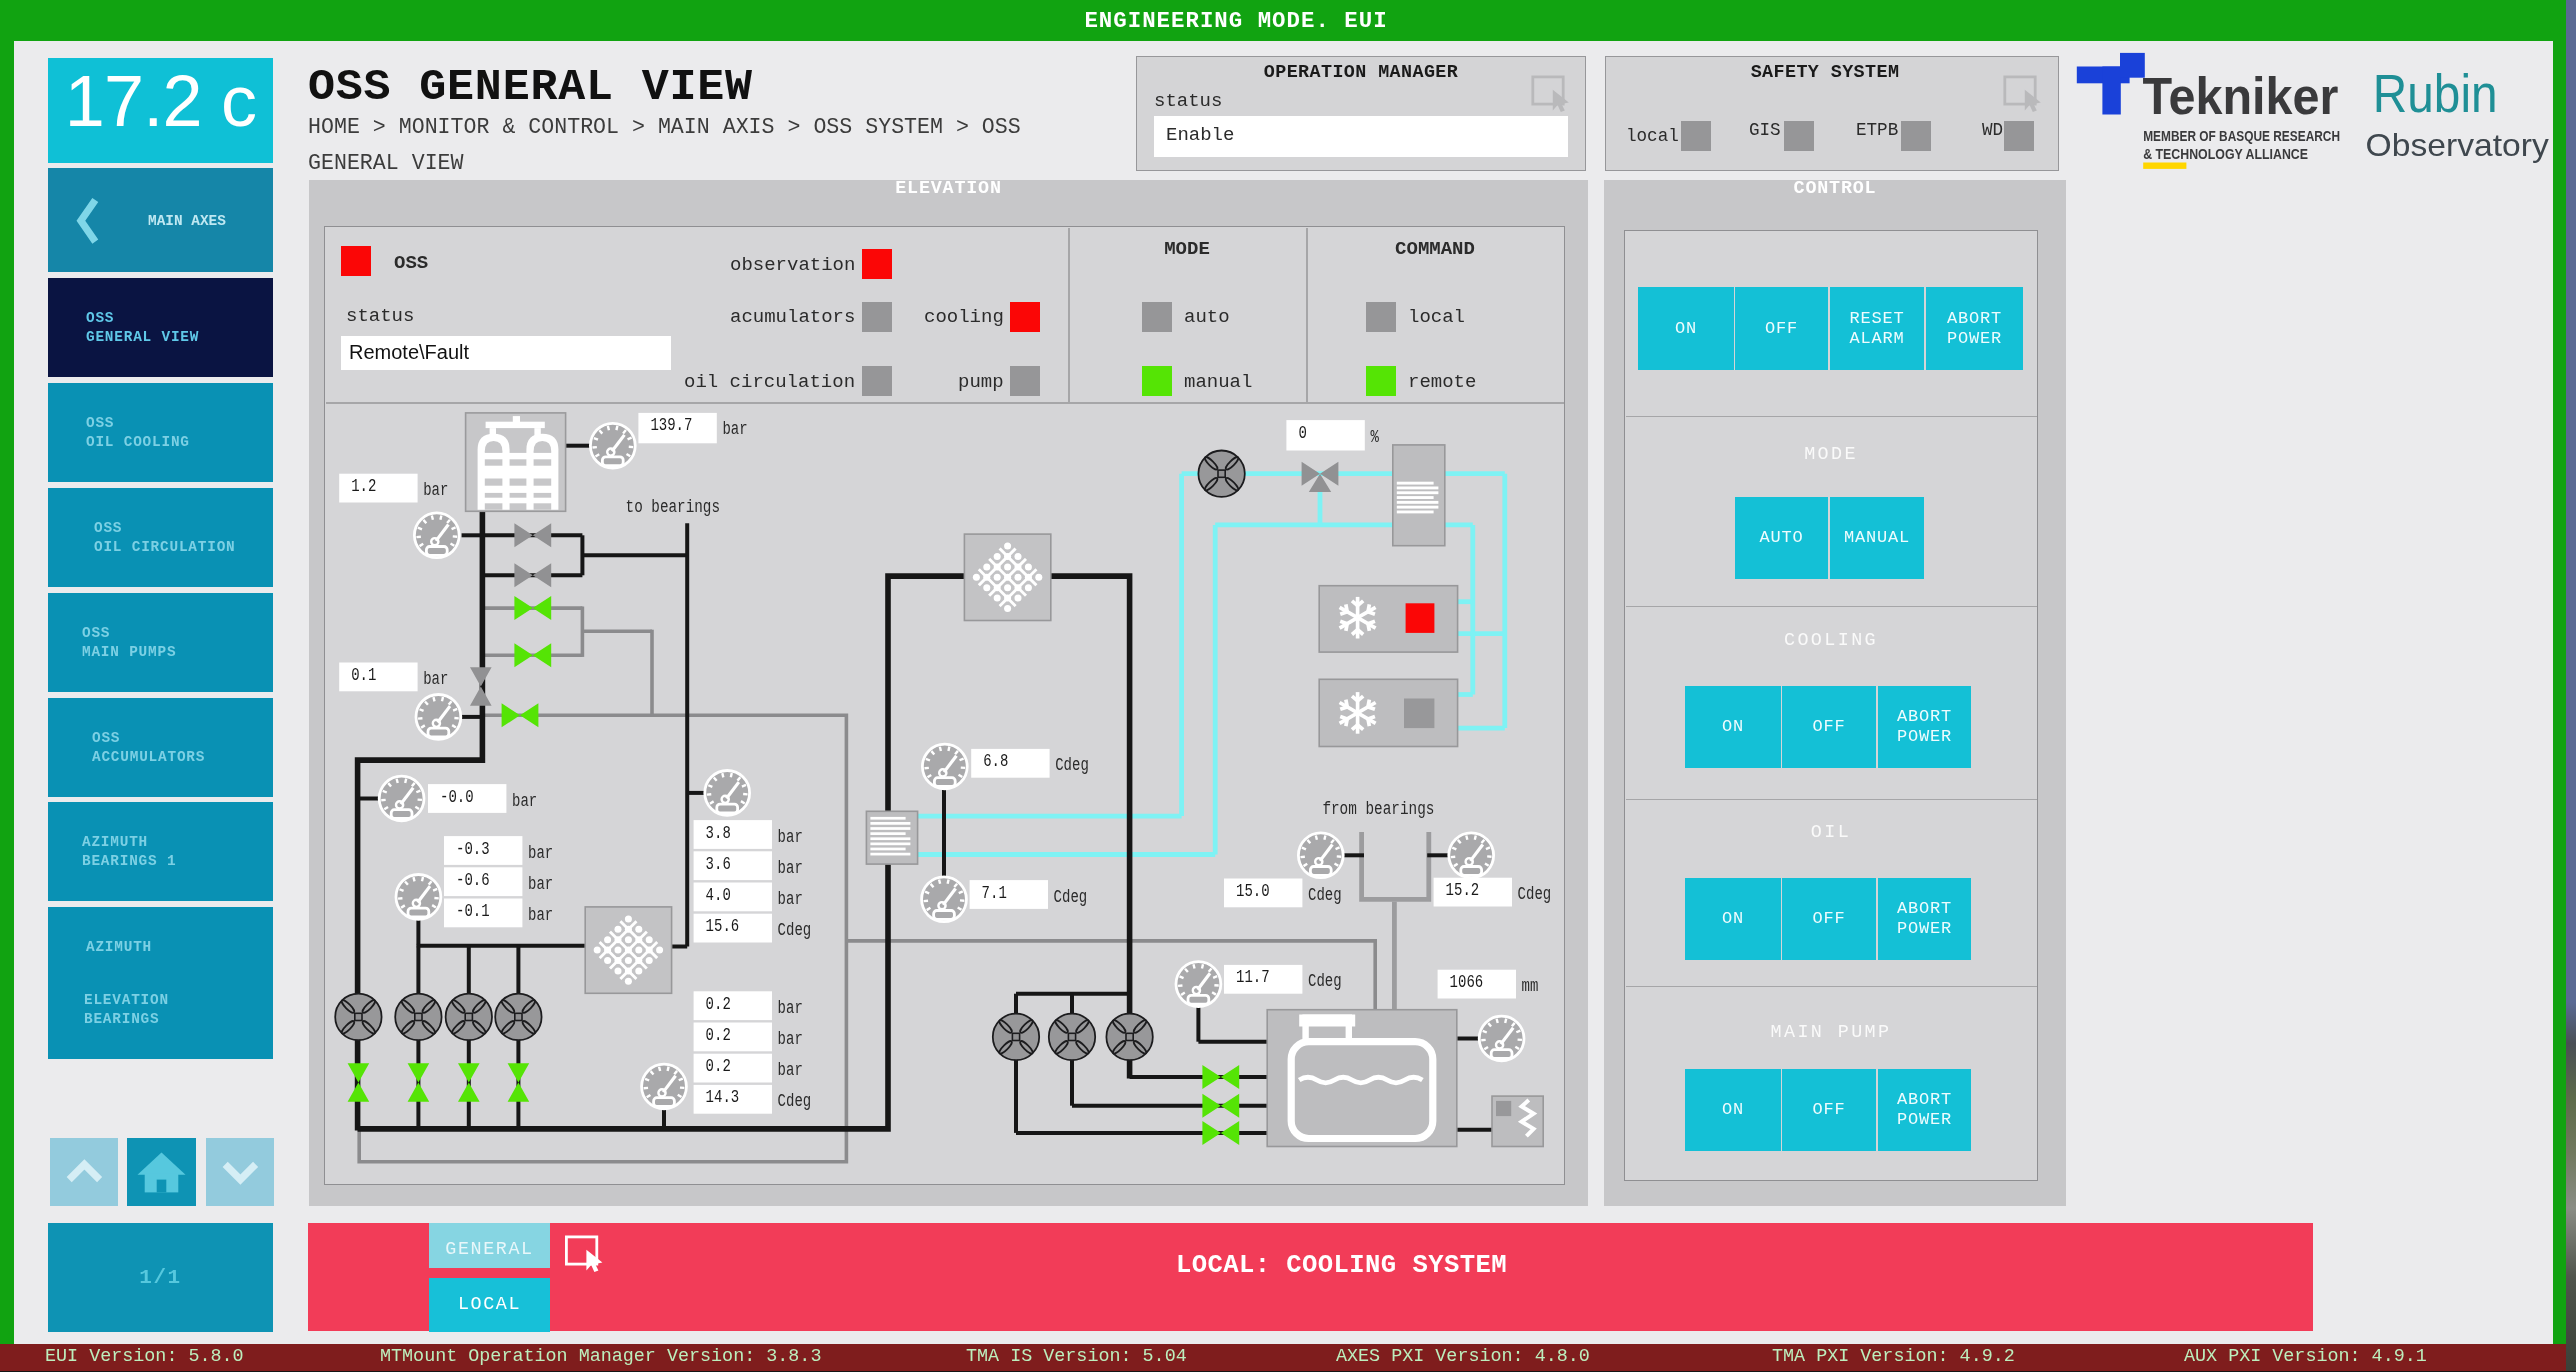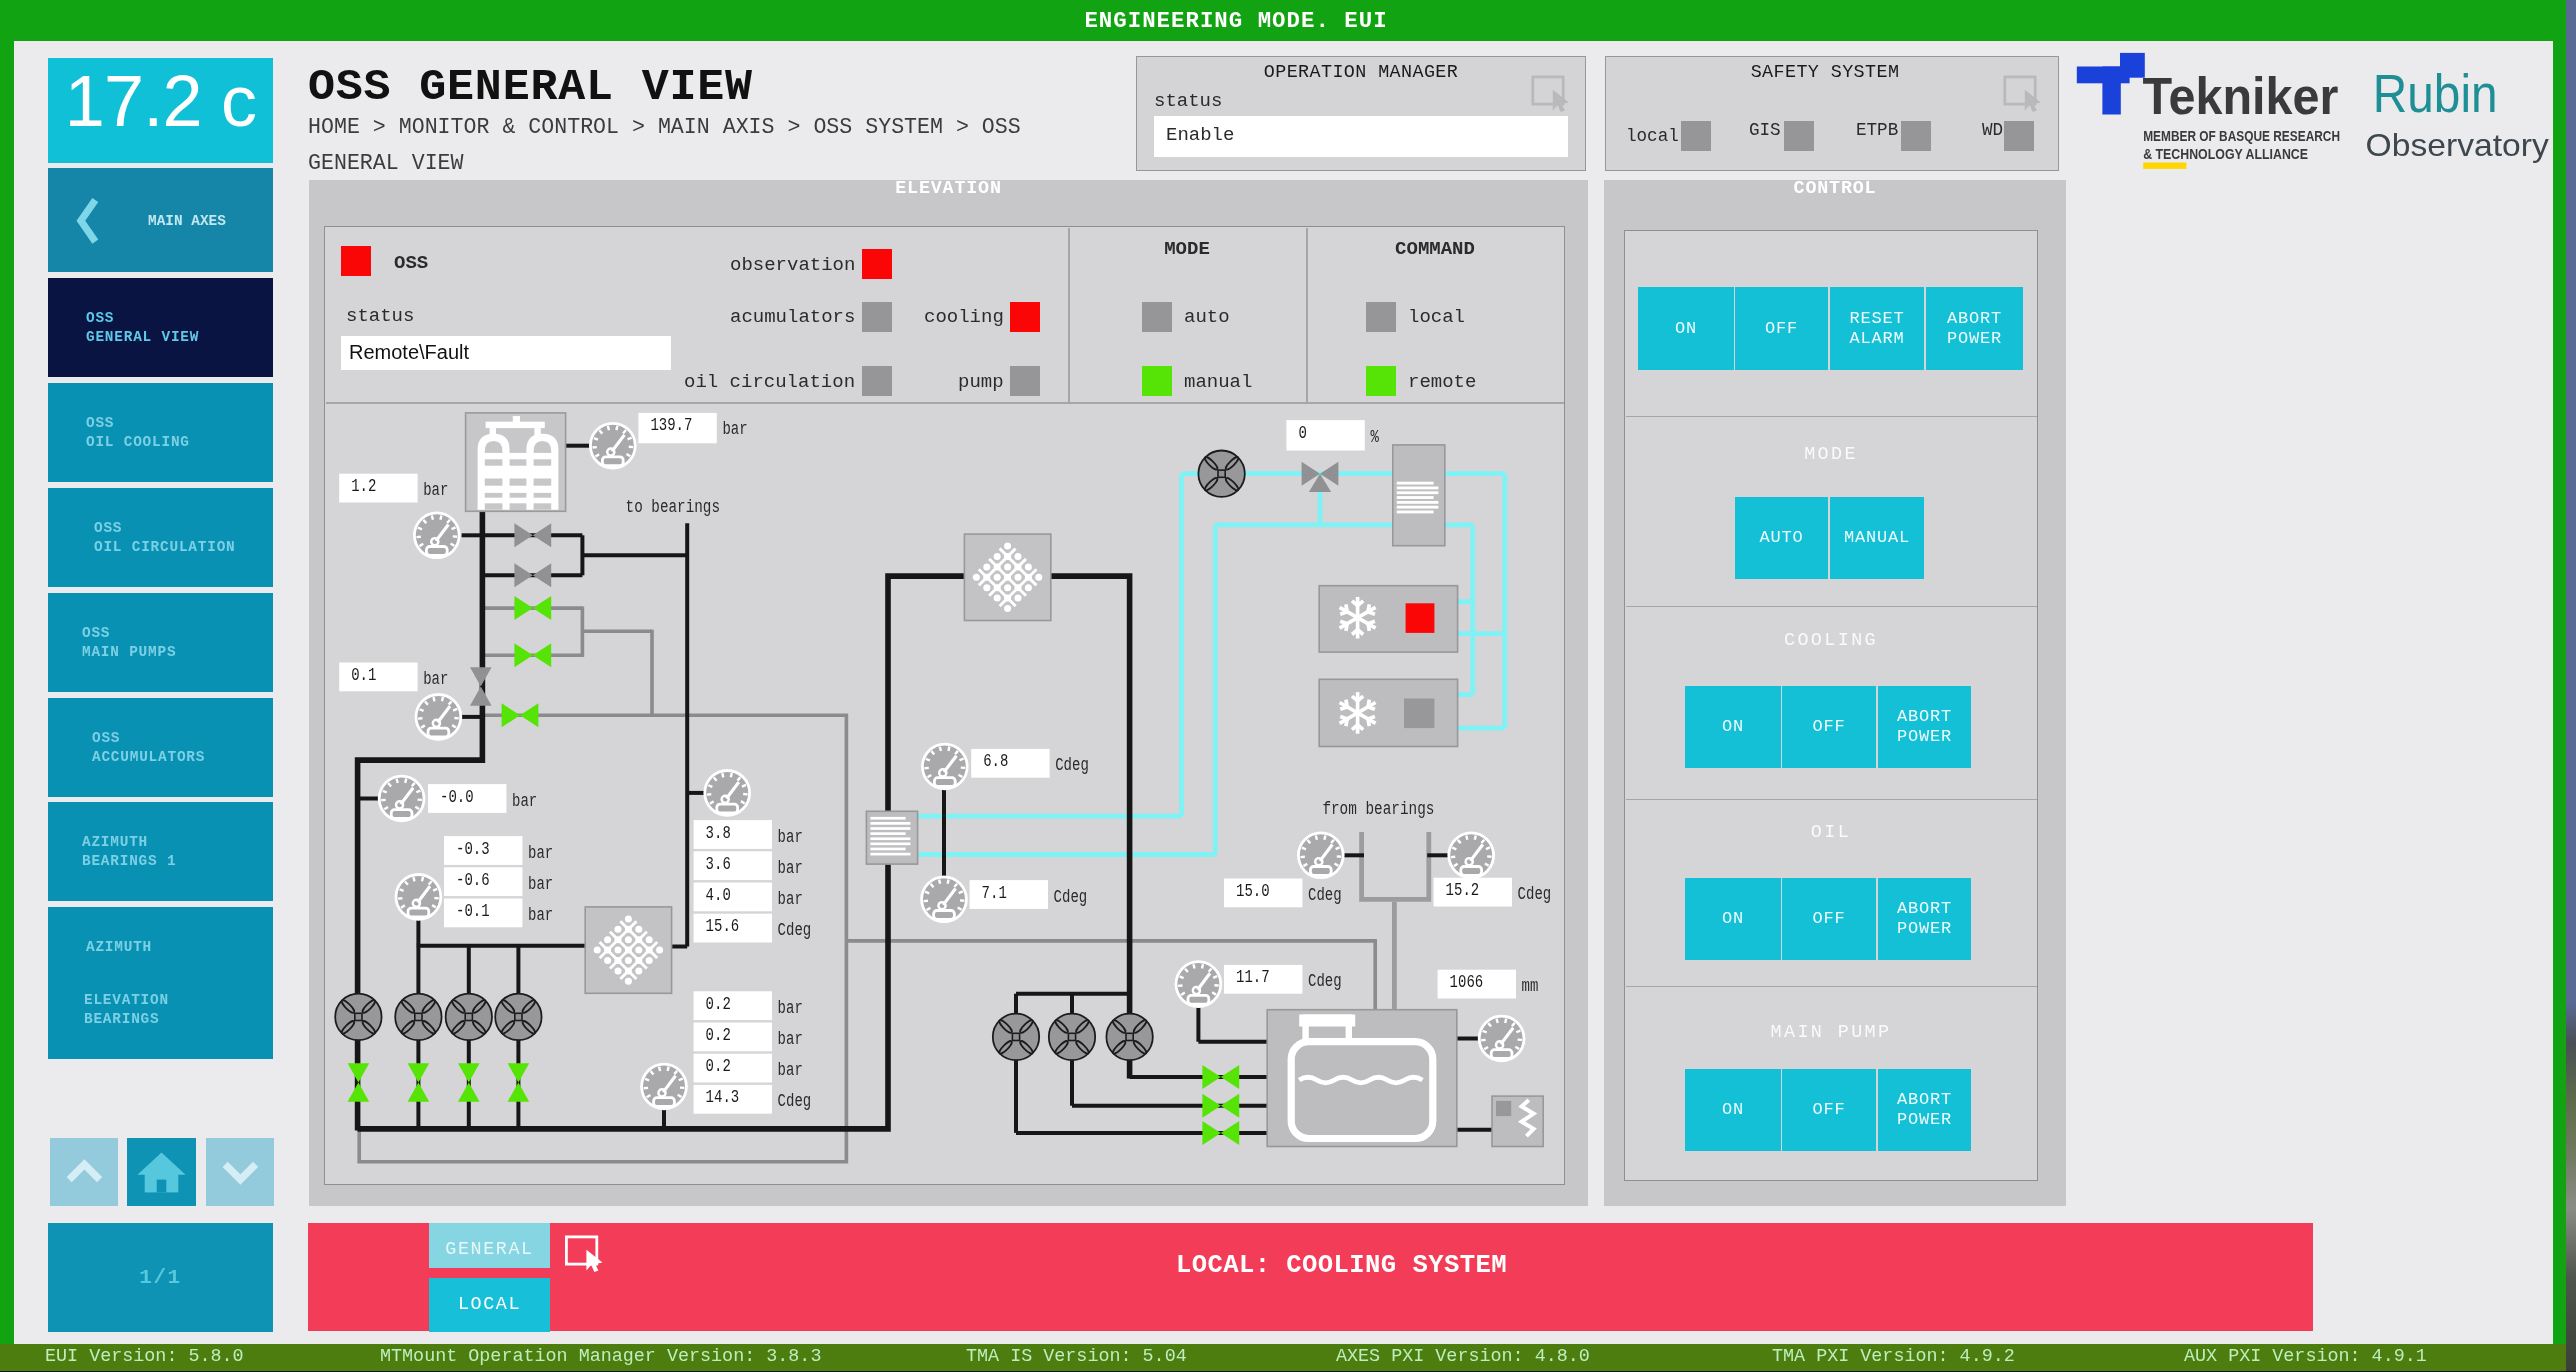--- a/index.html
+++ b/index.html
@@ -7,21 +7,21 @@
   body { background:#11a311; font-family:"Liberation Mono", monospace; position:relative; }
   .abs { position:absolute; }
   .sans { font-family:"Liberation Sans", sans-serif; }
 
   
   #desktop { left:2566px; top:0; width:9.6px; height:1373px;
     background:linear-gradient(#5a6a94 0%, #5a6a94 73%, #4a4f55 76%, #5d6b4a 80%, #71795f 84%, #8a8d85 88%, #50554d 93%, #3a4038 100%); }
   #content { left:13.6px; top:41px; width:2539px; height:1303px; background:#ebebed; }
   #topbar { left:0; top:0; width:2566px; height:41px; color:#fff; font-weight:bold;
     font-size:22.4px; letter-spacing:1px; text-align:center; line-height:43px; padding-right:94px; }
-  #bottombar { left:0; top:1344px; width:2566px; height:27px; background:#4d7c0f;
+  #bottombar { left:0; top:1344px; width:2566px; height:27px; background:#7f1d1d;
     color:#bdeebd; font-size:18.4px; line-height:25px; }
   #bottombar span { position:absolute; white-space:pre; }
 
   
   .side { left:48px; width:225px; }
   #temp { top:58px; height:105px; background:#0fc0d6; color:#fff; text-align:center;
      font-family:"Liberation Sans", sans-serif; line-height:86px; letter-spacing:-0.8px; }
   #mainaxes { top:168px; height:104px; background:#1586a8; color:#0f172a; }
   .menu { background:#0991b4; color:#7cd0e4; font-weight:bold; font-size:14.4px;
     line-height:18.4px; padding-left:38px; display:flex; flex-direction:column; justify-content:center;
@@ -32,21 +32,21 @@
   #pager { top:1223px; height:109px; background:#0e93b4; color:#56c8de; font-weight:bold;
     font-size:21px; text-align:center; line-height:109px; letter-spacing:1.6px; }
 
   
   #title { left:308px; top:62px; font-size:45px; font-weight:bold; color:#111;
     letter-spacing:0.8px; white-space:pre; }
   #crumbs { left:308px; top:109px; font-size:21.6px; color:#3c3c3c; line-height:36px; white-space:pre; }
 
   
   .panel { background:#d4d4d6; border:1.6px solid #97979a; }
-  .ptitle { position:absolute; width:100%; text-align:center; font-weight:normal;
+  .ptitle { position:absolute; width:100%; text-align:center; font-weight:bold;
     font-size:18.4px; letter-spacing:0.4px; color:#1a1a1a; }
   #opman { left:1136px; top:56px; width:450px; height:115px; }
   #safety { left:1605px; top:56px; width:454px; height:115px; }
   .whitebox { position:absolute; background:#fff; }
   .lab { position:absolute; color:#2b2b2b; font-size:19px; white-space:pre; }
   .ind { position:absolute; width:30px; height:30px; }
   .ind.red { background:#fb0606; } .ind.grey { background:#969698; } .ind.grn { background:#55e405; }
 
   
   #monpanel { left:309px; top:180px; width:1279px; height:1026px; background:#c7c7c9; }

